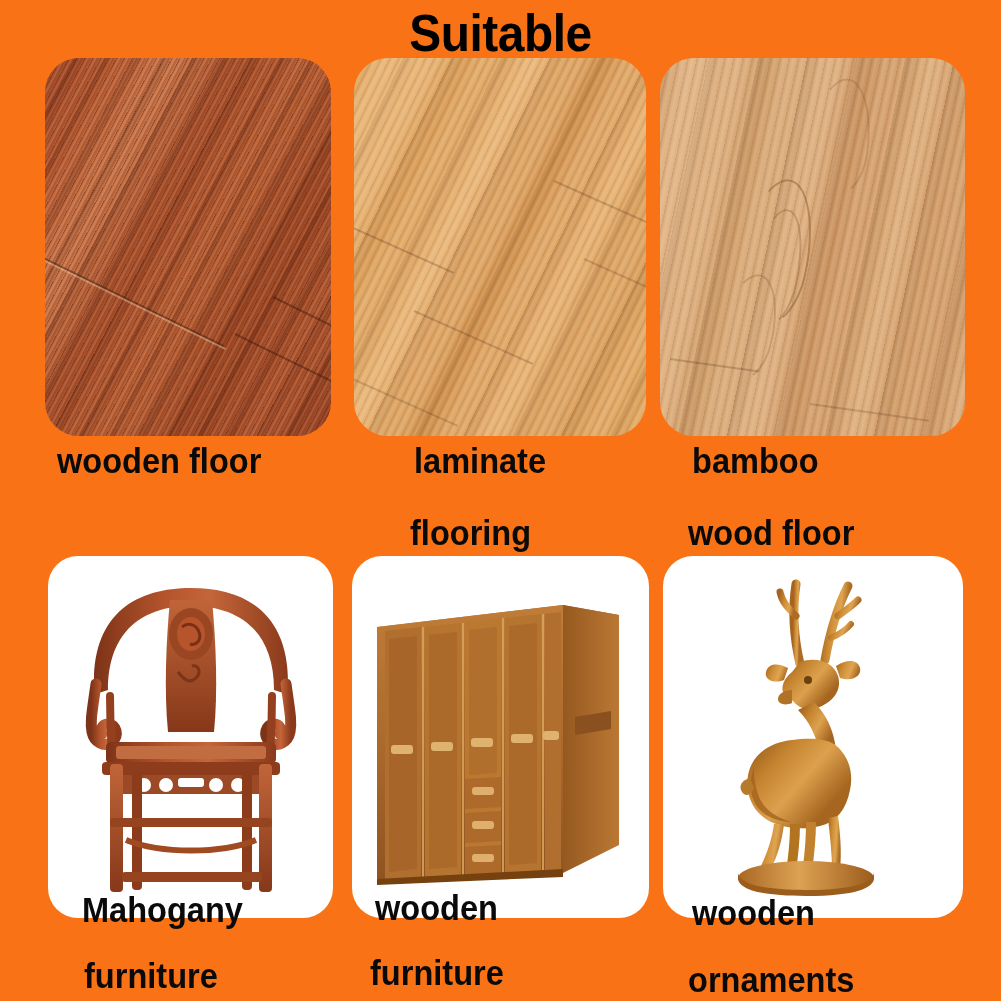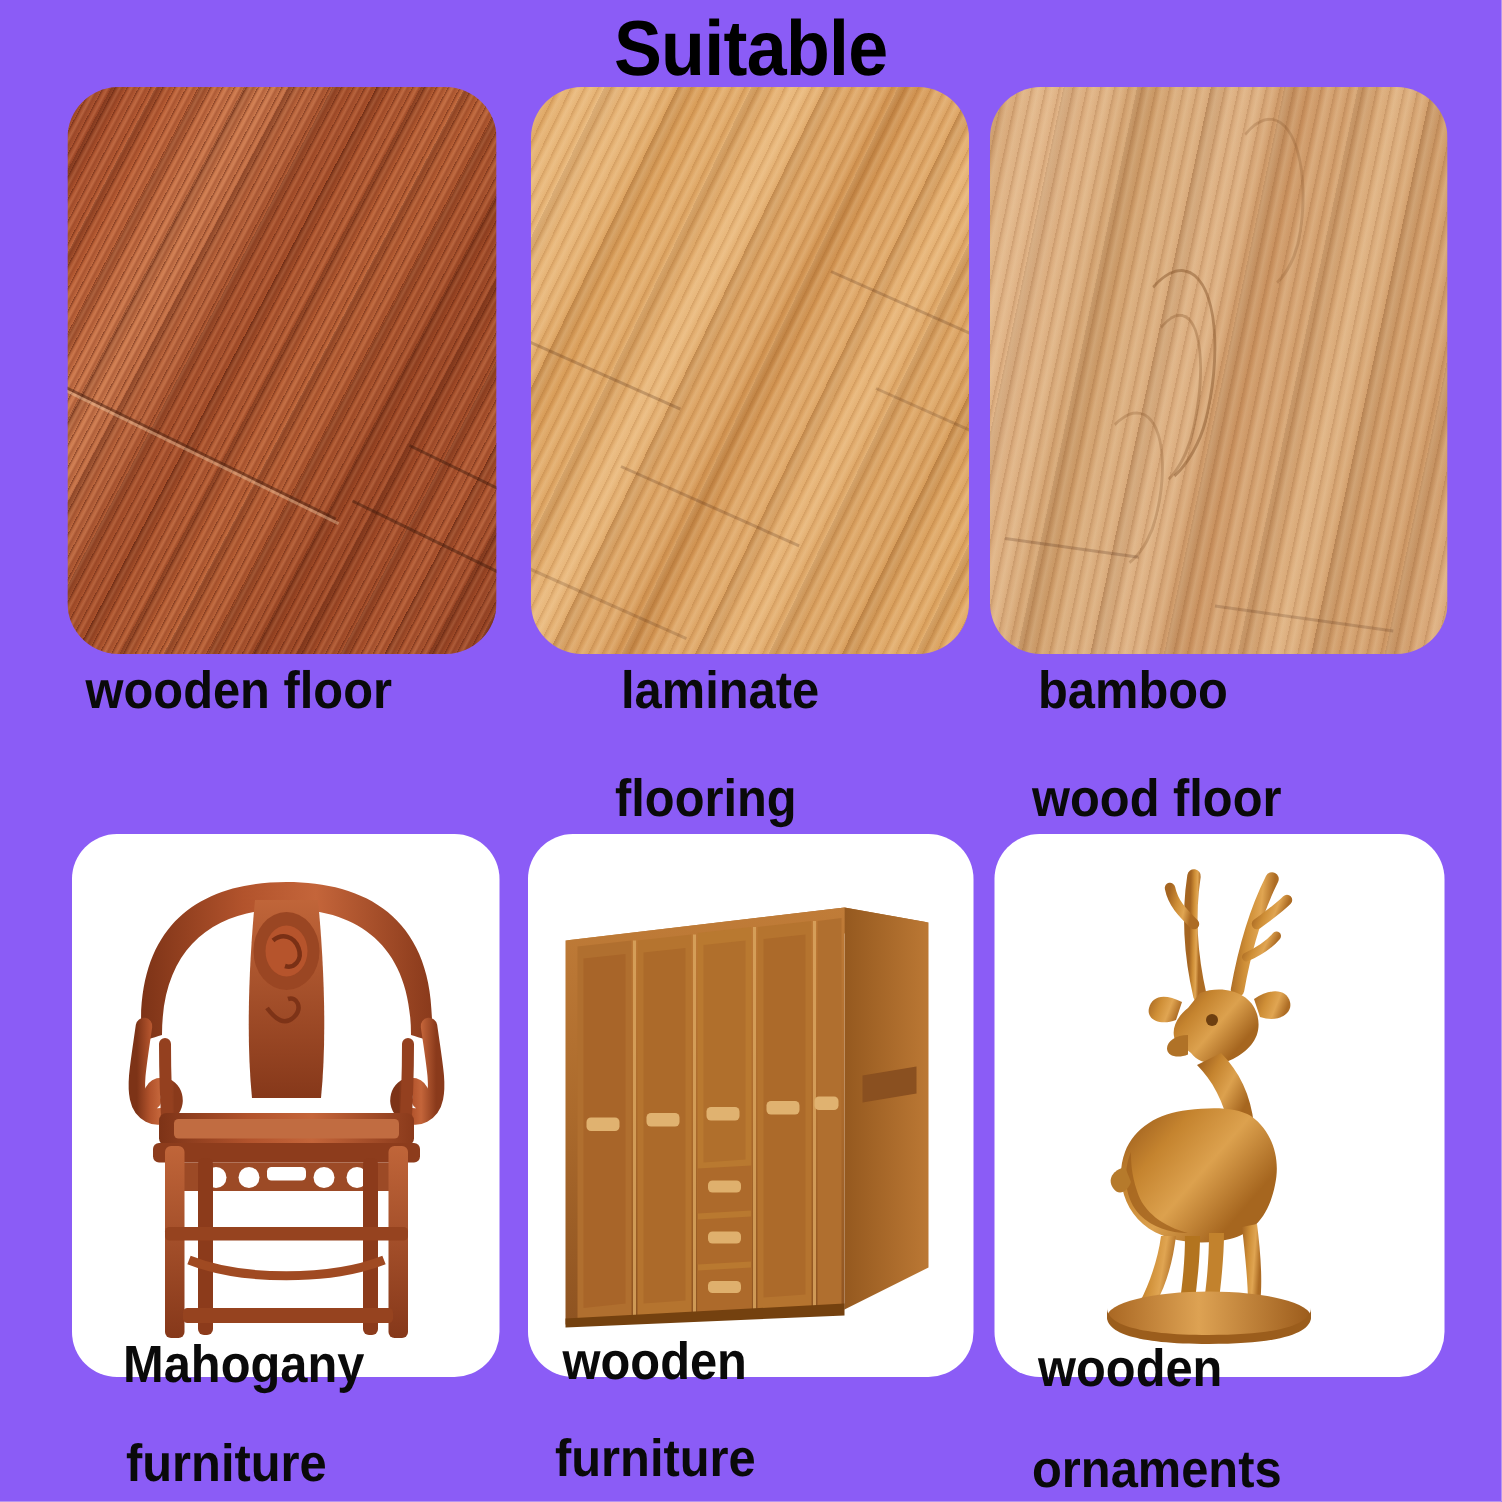--- a/index.html
+++ b/index.html
@@ -11,21 +11,21 @@
     background: #fdf6e3;
     font-family: "Liberation Sans", sans-serif;
     overflow: hidden;
     position: relative;
   }
 
   .page {
     position: relative;
     width: 1001px;
     height: 1001px;
-    background: #8b5cf6;
+    background: #f97316;
   }
 
   
   .title {
     position: absolute;
     top: 6px;
     left: 0;
     width: 1001px;
     text-align: center;
     font-size: 52px;

